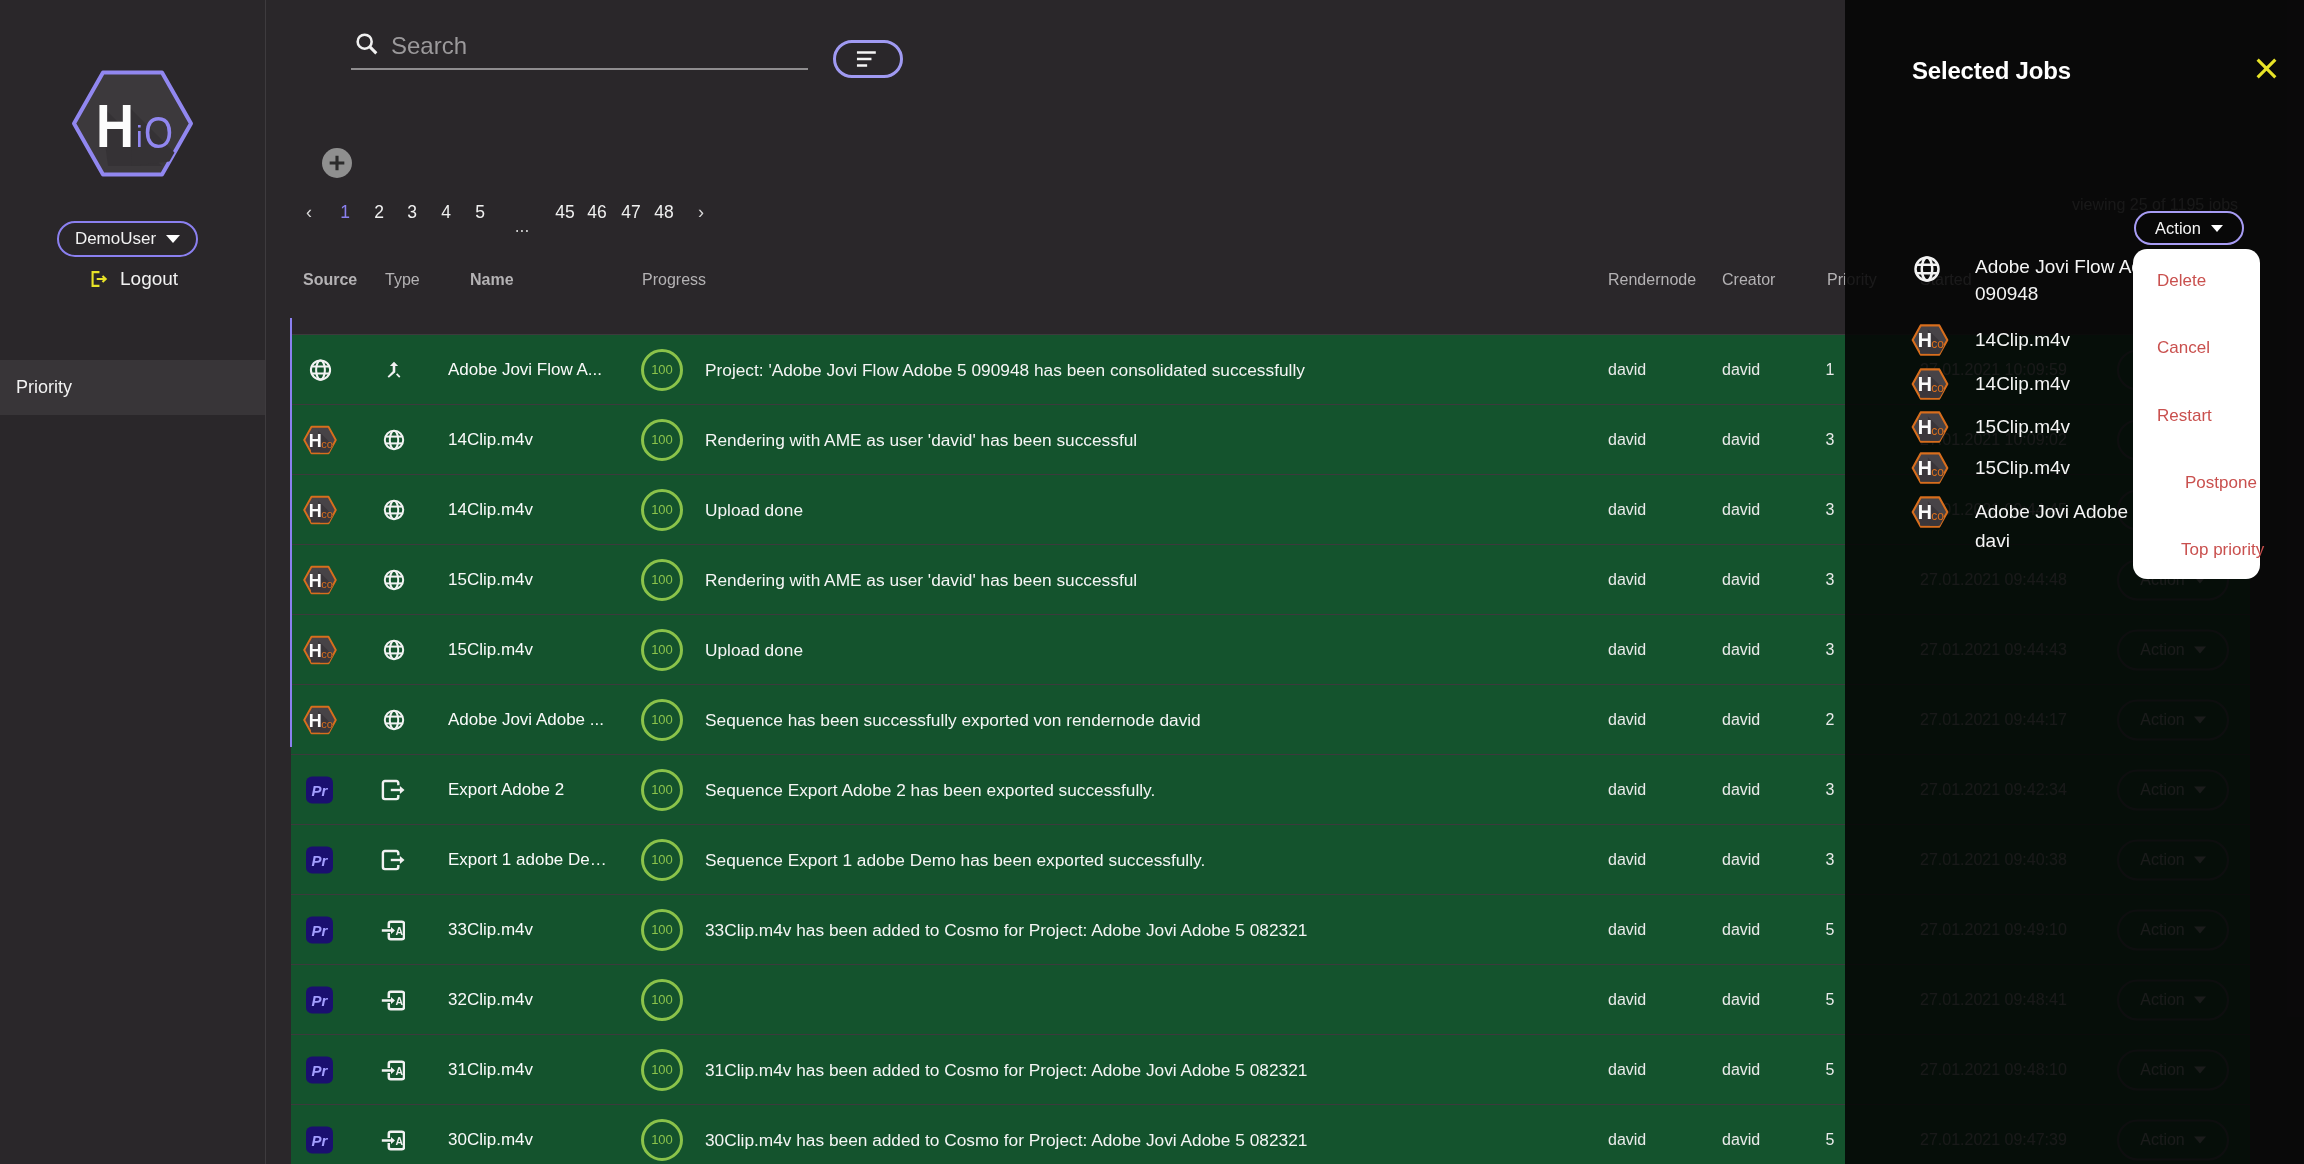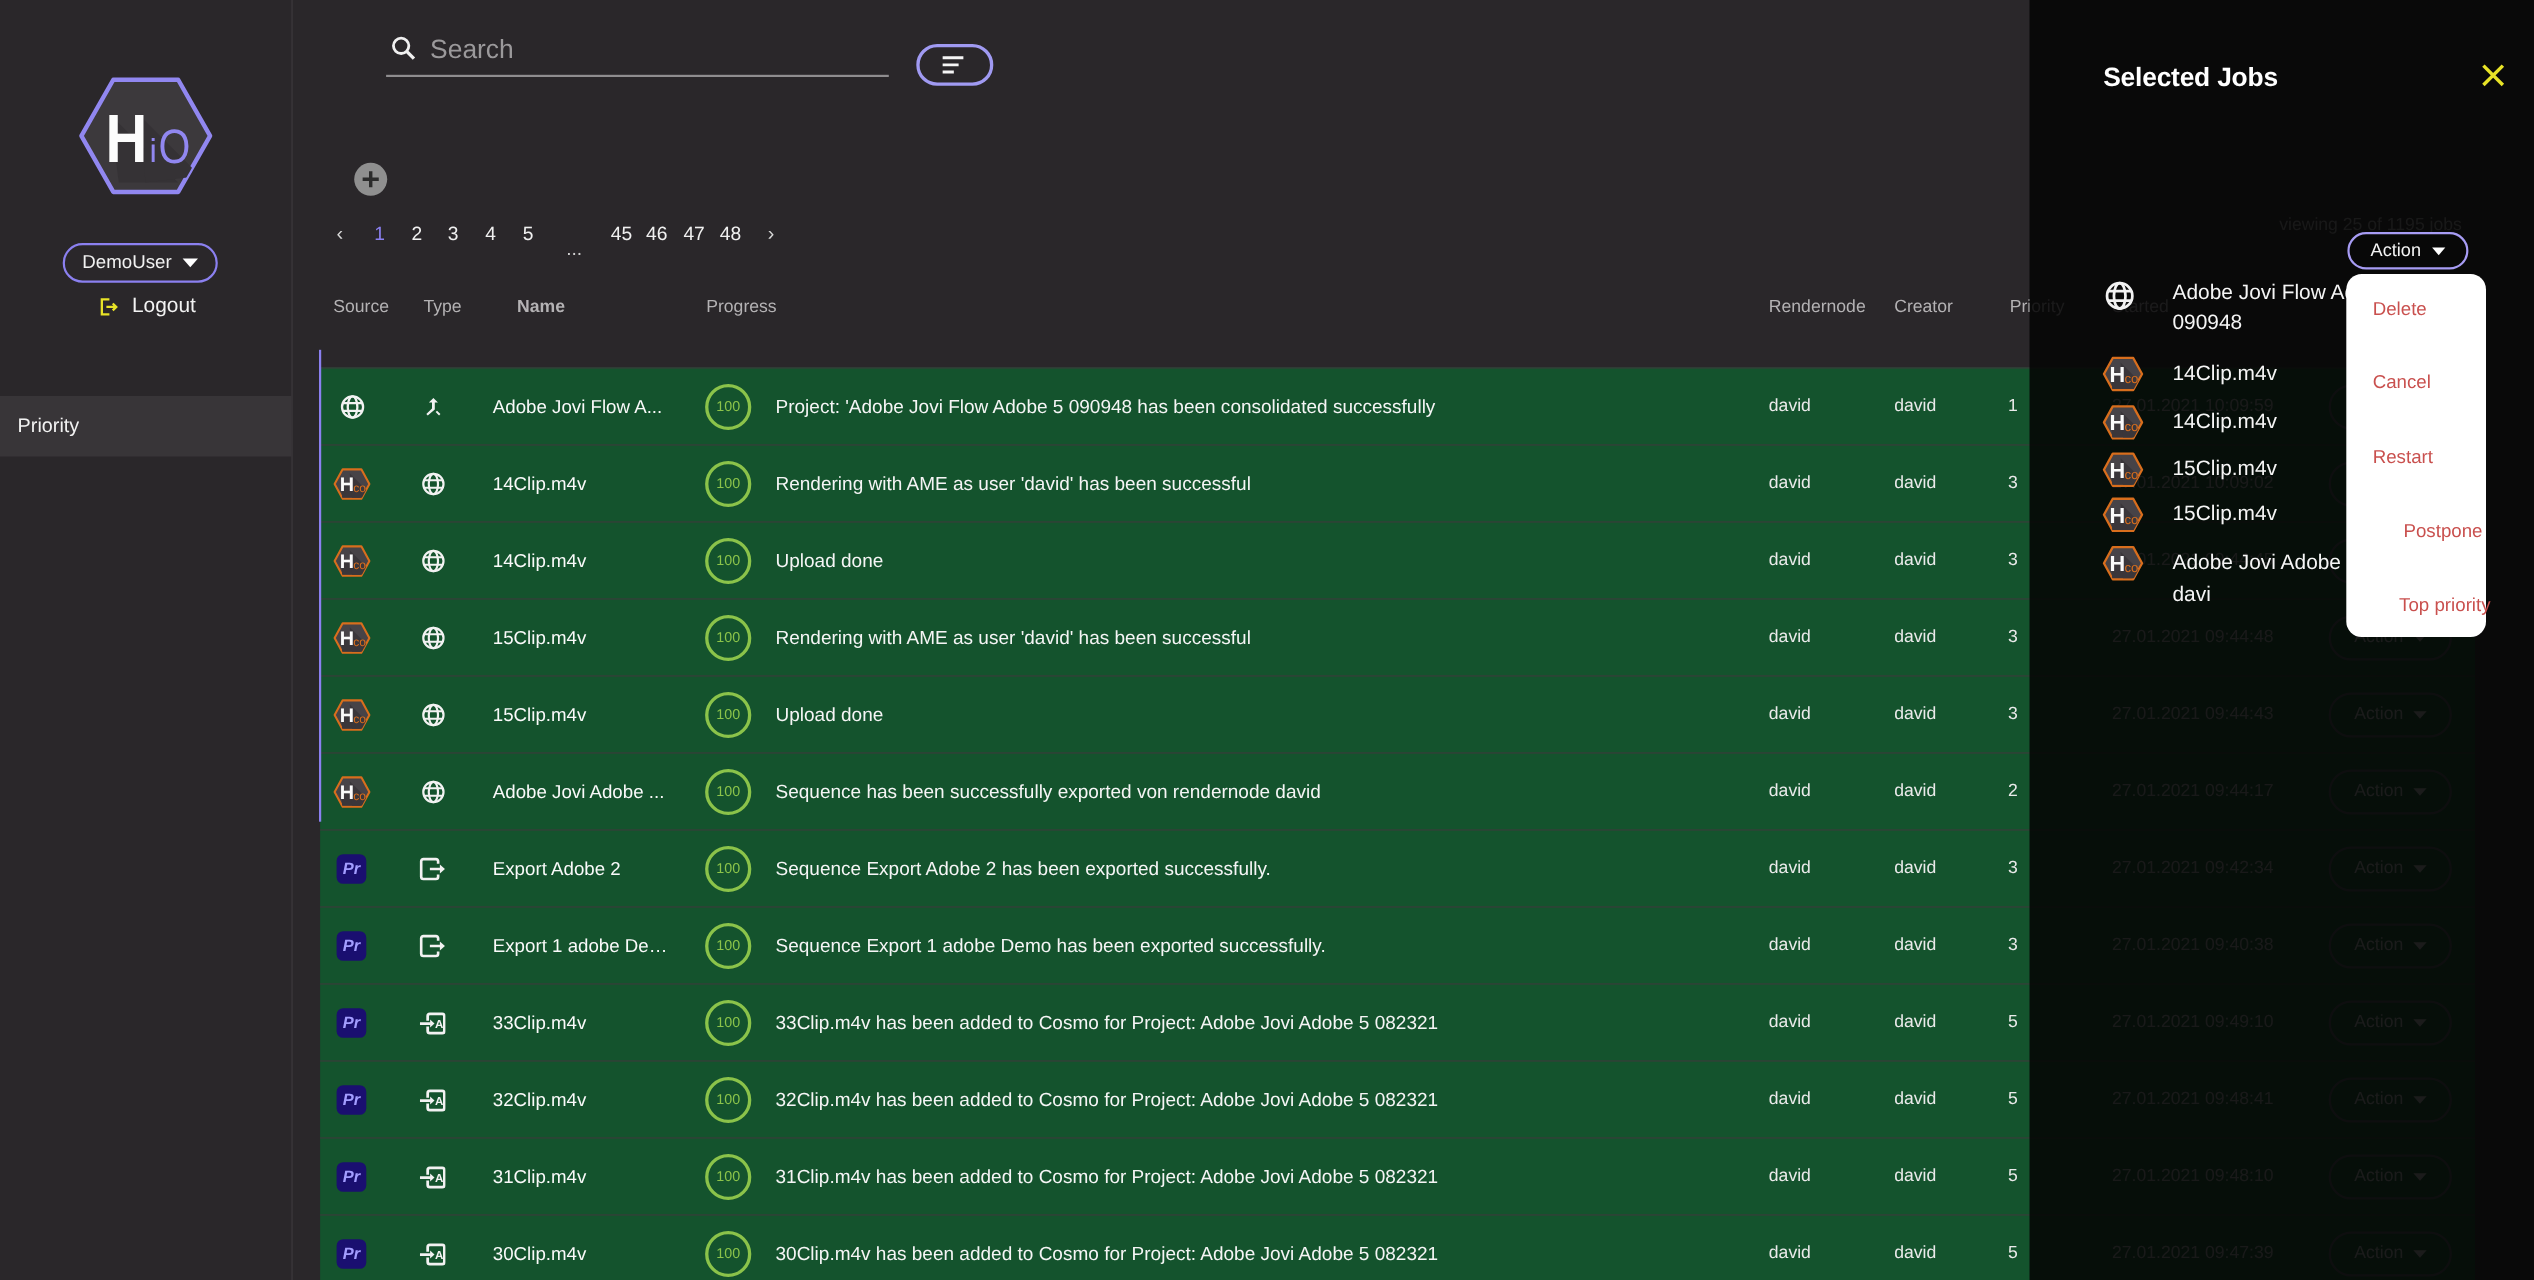--- a/index.html
+++ b/index.html
@@ -156,21 +156,21 @@
 <div class="pg" style="left:400px;">3</div>
 <div class="pg" style="left:434px;">4</div>
 <div class="pg" style="left:468px;">5</div>
 <div class="pg" style="left:510px; top:216px; color:#cfcfcf;">...</div>
 <div class="pg" style="left:553px;">45</div>
 <div class="pg" style="left:585px;">46</div>
 <div class="pg" style="left:619px;">47</div>
 <div class="pg" style="left:652px;">48</div>
 <div class="pg pgar" style="left:689px;">›</div>
 
-<div class="hdr" style="left:303px;">Source</div>
+<div class="hdr" style="left:303px;font-weight:bold;">Source</div>
 <div class="hdr" style="left:385px;">Type</div>
 <div class="hdr" style="left:470px;font-weight:bold;">Name</div>
 <div class="hdr" style="left:642px;">Progress</div>
 <div class="hdr" style="left:1608px;">Rendernode</div>
 <div class="hdr" style="left:1722px;">Creator</div>
 <div class="hdr" style="left:1827px;">Priority</div>
 <div class="hdr" style="left:1920px;">Started</div>
 
 <div id="tableCard">
   <div class="row">
@@ -311,21 +311,20 @@
     <div class="cell start">27.01.2021 09:49:10</div>
     <div class="cell actpill">Action <span class="caret"></span></div>
   </div>
   <div class="row">
     <div class="cell prbadge" style="left:15px;">Pr</div>
     <svg class="cell" style="left:90px;" width="24" height="24" viewBox="0 0 24 24">
         <use href="#g-inputa"></use>
       </svg>
     <div class="cell name">32Clip.m4v</div>
     <div class="cell prog">100</div>
-    <div class="cell msg">32Clip.m4v has been added to Cosmo for Project: Adobe Jovi Adobe 5 082321</div>
     <div class="cell rnode">david</div>
     <div class="cell creator">david</div>
     <div class="cell prio">5</div>
     <div class="cell start">27.01.2021 09:48:41</div>
     <div class="cell actpill">Action <span class="caret"></span></div>
   </div>
   <div class="row">
     <div class="cell prbadge" style="left:15px;">Pr</div>
     <svg class="cell" style="left:90px;" width="24" height="24" viewBox="0 0 24 24">
         <use href="#g-inputa"></use>

